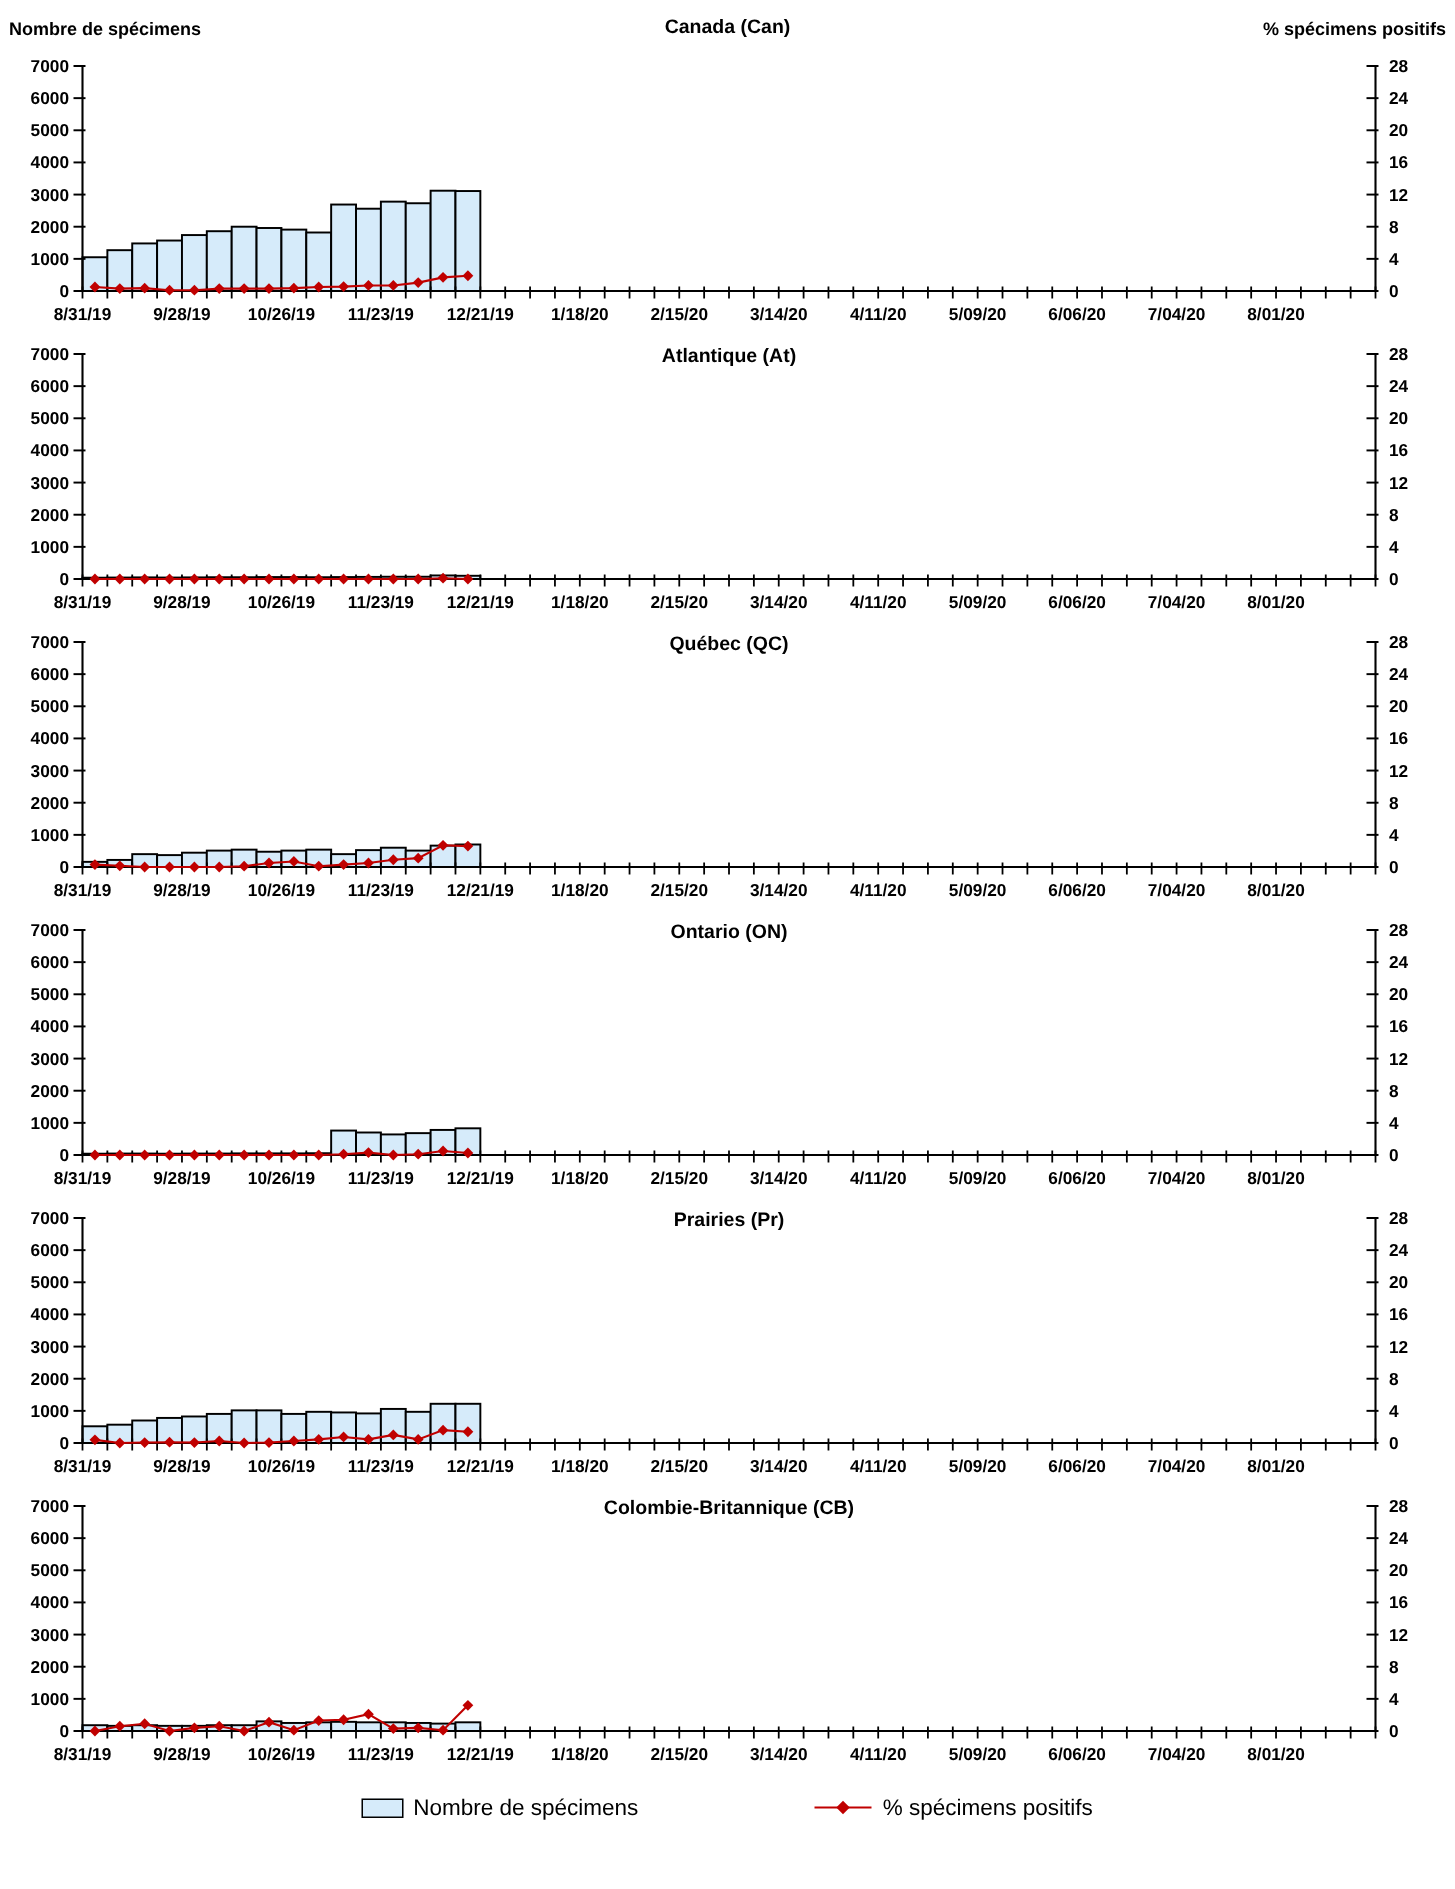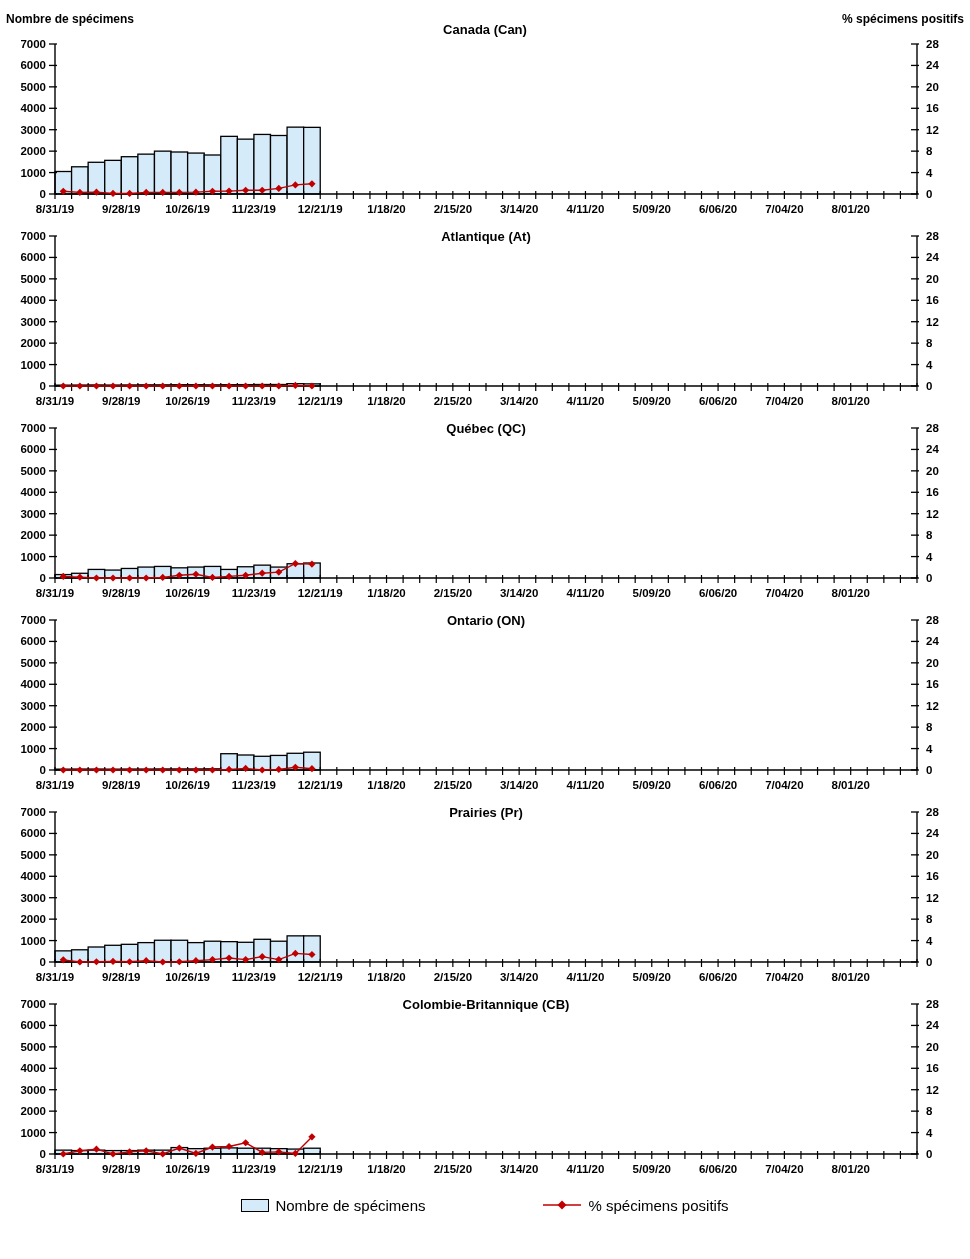--- a/index.html
+++ b/index.html
@@ -1,21 +1,21 @@
 <!DOCTYPE html>
 <html><head>
 <meta charset="utf-8">
 <style>
   html,body{margin:0;padding:0;background:#ffffff;}
   body{font-family:"Liberation Sans", sans-serif; color:#000; width:970px;}
   .page{width:970px;padding-top:6px;}
   .chart-block{position:relative;width:970px;}
   .chart1-header{position:relative;height:26px;font-size:12px;font-weight:bold;}
   .chart1-header .lbl-left{position:absolute;left:6px;top:6px;}
-  .chart1-header .lbl-title{position:absolute;left:0;right:0;top:16px;text-align:center;font-size:13px;}
+  .chart1-header .lbl-title{position:absolute;left:0;right:0;top:4px;text-align:center;font-size:13px;}
   .chart1-header .lbl-right{position:absolute;right:6px;top:6px;}
   svg{display:block;}
   .legend{display:flex;justify-content:center;align-items:center;gap:115px;height:42px;font-size:15px;}
   .legend-item{display:flex;align-items:center;gap:6px;}
   .legend-swatch{width:26px;height:11px;border:1.6px solid #000;}
   .legend-line-icon{display:inline-block;}
 </style>
 </head>
 <body>
 

